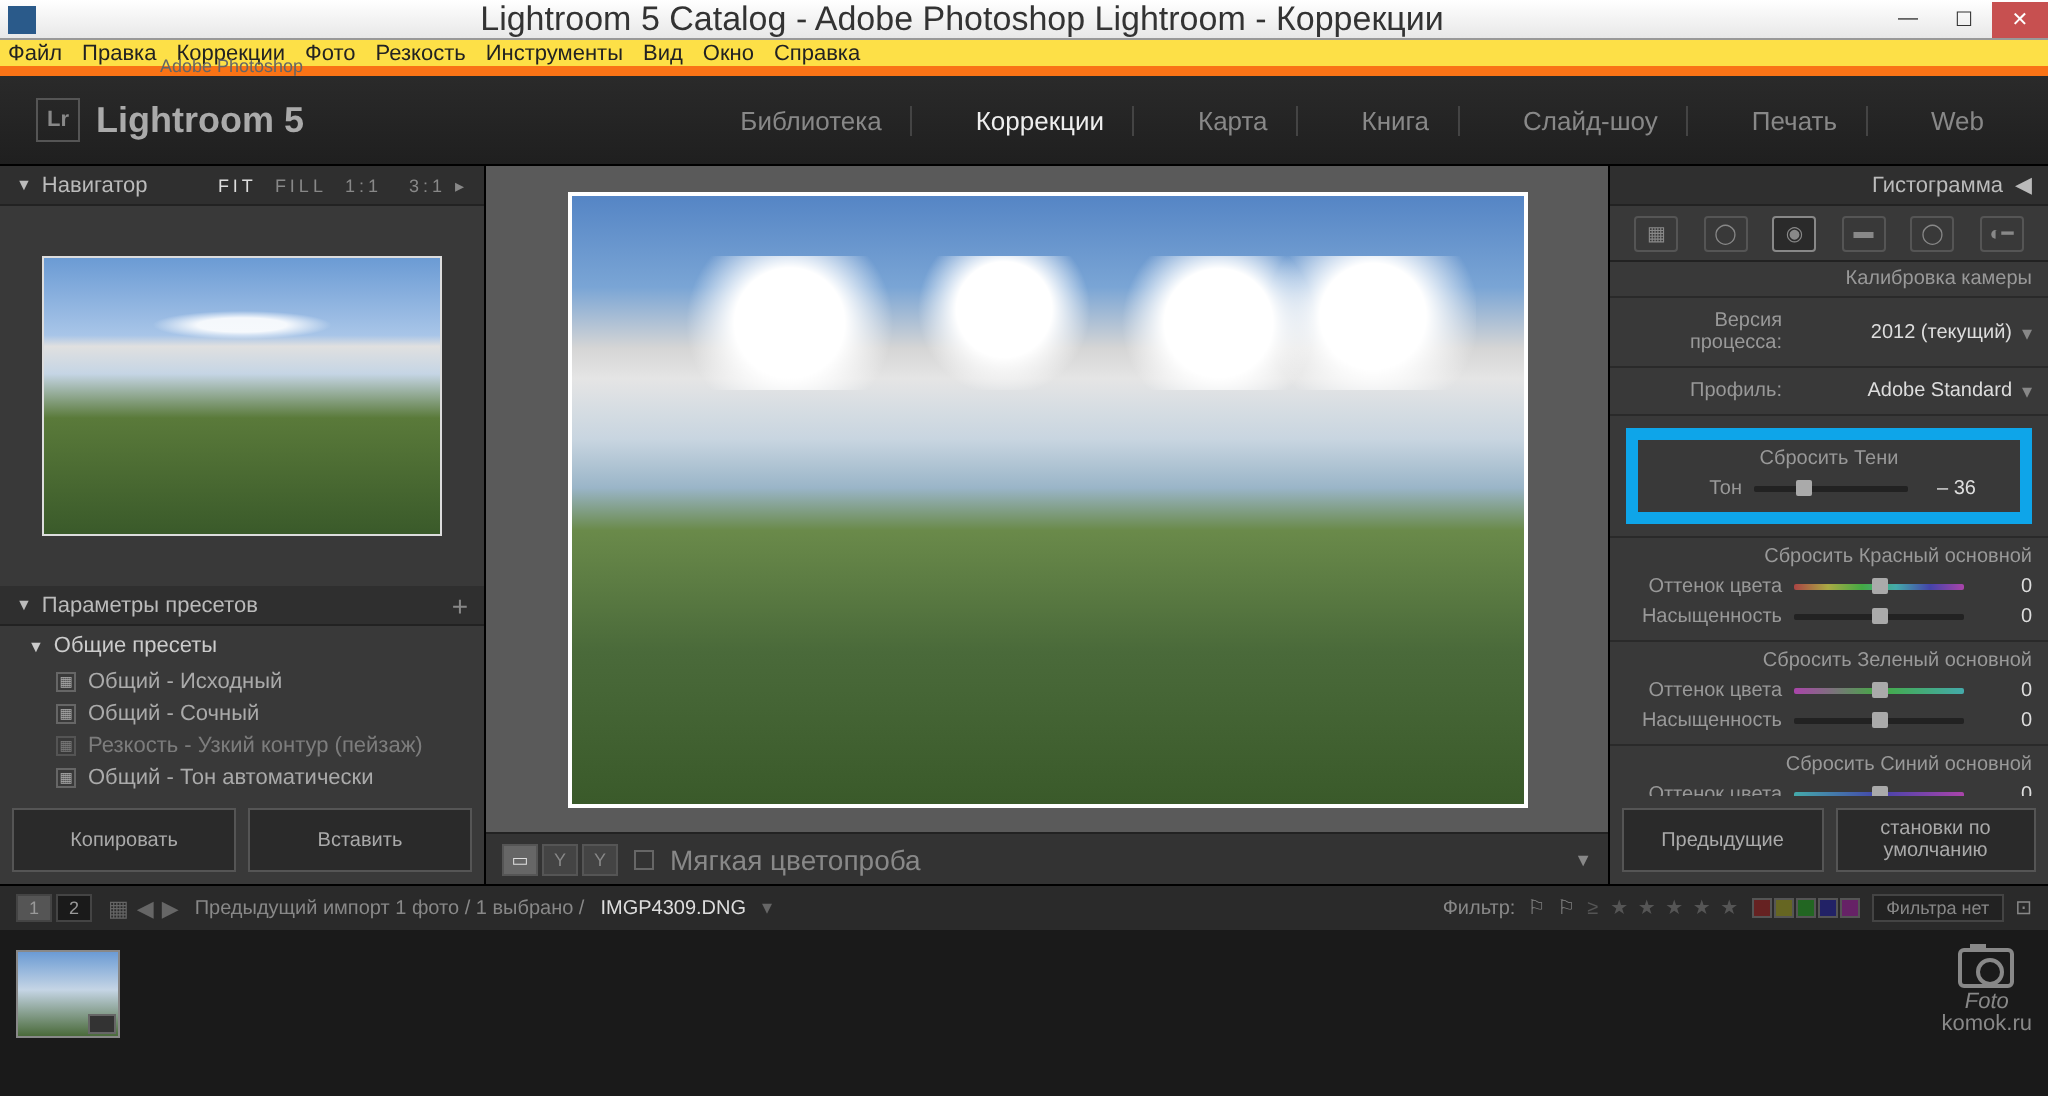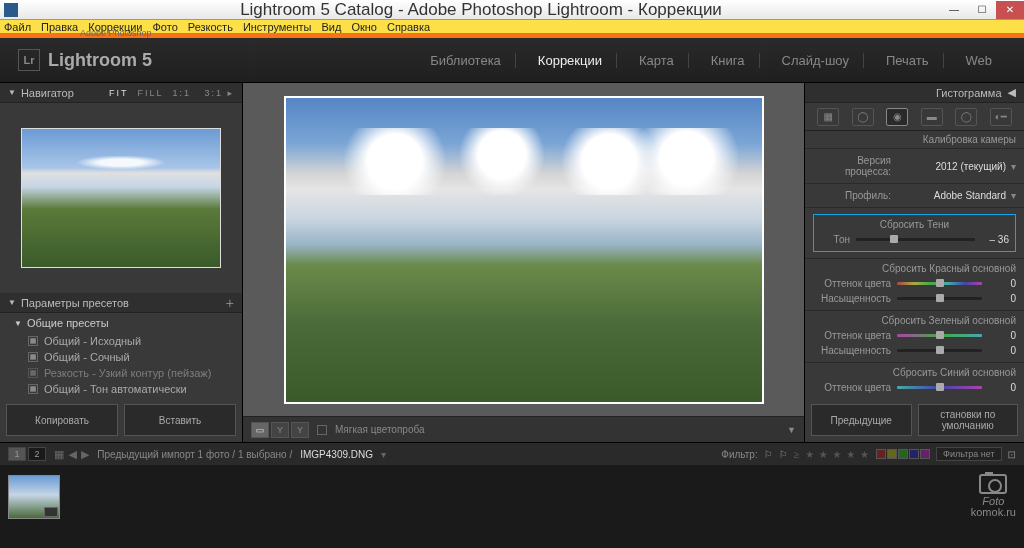--- a/index.html
+++ b/index.html
@@ -10,21 +10,21 @@
 .titlebar-btns{display:flex}
 .titlebar-btns div{width:28px;height:18px;display:flex;align-items:center;justify-content:center;font-size:10px;color:#333}
 .titlebar-btns .close{background:#c75050;color:#fff}
 .menubar{height:18px;background:#fde047;display:flex;align-items:center;padding:0 4px;font-size:11px;color:#222;gap:10px;border-bottom:5px solid #f97316}
 .menubar span{cursor:pointer}
 .header{height:45px;background:linear-gradient(#2a2a2a,#1f1f1f);display:flex;align-items:center;padding:0 18px;border-bottom:1px solid #000}
 .logo{display:flex;align-items:center;gap:8px}
 .logo-icon{width:22px;height:22px;border:1px solid #555;display:flex;align-items:center;justify-content:center;color:#888;font-size:11px;font-weight:bold}
 .logo-text{color:#aaa;font-size:18px;font-weight:700}
 .logo-sub{color:#666;font-size:9px;position:absolute;margin-top:-22px;margin-left:32px}
-.modules{margin-left:auto;display:flex;gap:8px;font-size:13px}
+.modules{margin-left:auto;display:flex;gap:18px;font-size:13px}
 .modules span{color:#888;padding:0 14px;border-right:1px solid #444;cursor:pointer}
 .modules span.active{color:#eee}
 .modules span:last-child{border-right:none}
 .workspace{display:flex;height:359px;background:#333}
 .panel{background:#393939;display:flex;flex-direction:column}
 .panel.left{width:243px;border-right:1px solid #000}
 .panel.right{width:220px;border-left:1px solid #000}
 .panel-header{height:20px;background:#2f2f2f;display:flex;align-items:center;padding:0 8px;font-size:11px;color:#bbb;border-bottom:1px solid #222}
 .panel-header .tri{margin-right:5px;font-size:8px}
 .panel-header .opts{margin-left:auto;font-size:9px;color:#888;letter-spacing:2px}
@@ -42,39 +42,39 @@
 .panel-footer button{flex:1;height:32px;background:#2a2a2a;border:1px solid #555;color:#aaa;font-size:10px;cursor:pointer}
 .center{flex:1;background:#5a5a5a;display:flex;flex-direction:column}
 .canvas{flex:1;display:flex;align-items:center;justify-content:center;padding:10px}
 .photo{width:480px;height:308px;background:linear-gradient(to bottom,#5585c5 0%,#7aa5d5 15%,#d5d5d5 25%,#e5e5e5 30%,#c8d5e0 40%,#9ab5c8 48%,#6a8a4a 55%,#4a6a3a 75%,#3a5a2a 100%);border:2px solid #fff;position:relative}
 .photo::before{content:"";position:absolute;top:10%;left:5%;width:90%;height:22%;background:radial-gradient(circle at 20% 50%,#fff 8%,transparent 15%),radial-gradient(circle at 45% 40%,#fff 10%,transparent 18%),radial-gradient(circle at 70% 50%,#fff 9%,transparent 16%),radial-gradient(circle at 88% 45%,#fff 7%,transparent 14%)}
 .toolbar{height:26px;background:#333;display:flex;align-items:center;padding:0 8px;gap:8px;border-top:1px solid #222}
 .view-btns{display:flex;gap:2px}
 .view-btns div{width:18px;height:16px;background:#444;border:1px solid #555;font-size:9px;color:#888;display:flex;align-items:center;justify-content:center}
 .view-btns div.on{background:#666;color:#ddd}
 .checkbox{width:10px;height:10px;border:1px solid #666}
-.toolbar-label{font-size:10px;color:#888}
+.toolbar-label{font-size:14px;color:#888}
 .toolbar .menu-arrow{margin-left:auto;color:#888;font-size:9px}
 .right-inner{flex:1;overflow:hidden;font-size:10px}
 .tool-strip{height:28px;display:flex;align-items:center;justify-content:space-around;padding:0 6px;border-bottom:1px solid #222}
 .tool-strip div{width:22px;height:18px;border:1px solid #555;border-radius:2px;display:flex;align-items:center;justify-content:center;color:#888;font-size:10px}
 .tool-strip div.active{border-color:#888;background:#2a2a2a}
 .section{padding:4px 8px;border-bottom:1px solid #2a2a2a}
 .section-title{text-align:right;color:#999;font-size:10px;padding:2px 0}
 .row{display:flex;align-items:center;gap:6px;padding:2px 0}
 .row-label{color:#999;font-size:10px;flex:0 0 78px;text-align:right}
 .row-val{color:#ddd;font-size:10px;width:28px;text-align:right}
 .dropdown{flex:1;color:#ddd;font-size:10px;text-align:right;padding-right:10px;position:relative}
 .dropdown::after{content:"▾";position:absolute;right:0;color:#888}
 .slider{flex:1;height:3px;background:#222;position:relative;border-radius:1px}
 .slider.hue{background:linear-gradient(to right,#a44,#aa4,#4a4,#4aa,#44a,#a4a)}
 .slider.green{background:linear-gradient(to right,#a4a,#4a4,#4aa)}
 .slider.blue{background:linear-gradient(to right,#4aa,#44a,#a4a)}
 .slider-thumb{position:absolute;width:8px;height:8px;background:#aaa;border-radius:1px;top:-3px;transform:translateX(-50%)}
-.highlighted{border:1px solid #0ea5e9;padding:4px 6px;margin:2px 0}
+.highlighted{border:6px solid #0ea5e9;padding:4px 22px;margin:2px 0}
 .reset-label{color:#999;font-size:10px;text-align:center;padding-bottom:2px}
 .filmstrip{height:86px;background:#1a1a1a;border-top:1px solid #000;display:flex;flex-direction:column}
 .fs-bar{height:22px;background:#2a2a2a;display:flex;align-items:center;padding:0 8px;gap:8px;font-size:10px;color:#888}
 .fs-bar .tabs{display:flex;gap:2px}
 .fs-bar .tabs div{width:18px;height:14px;background:#1a1a1a;border:1px solid #444;color:#999;display:flex;align-items:center;justify-content:center;font-size:9px}
 .fs-bar .tabs div.on{background:#555}
 .fs-bar .nav-icons{display:flex;gap:4px;color:#666;font-size:11px}
 .fs-bar .right-group{margin-left:auto;display:flex;align-items:center;gap:6px}
 .stars{color:#555;font-size:10px;letter-spacing:1px}
 .color-labels{display:flex;gap:1px}

